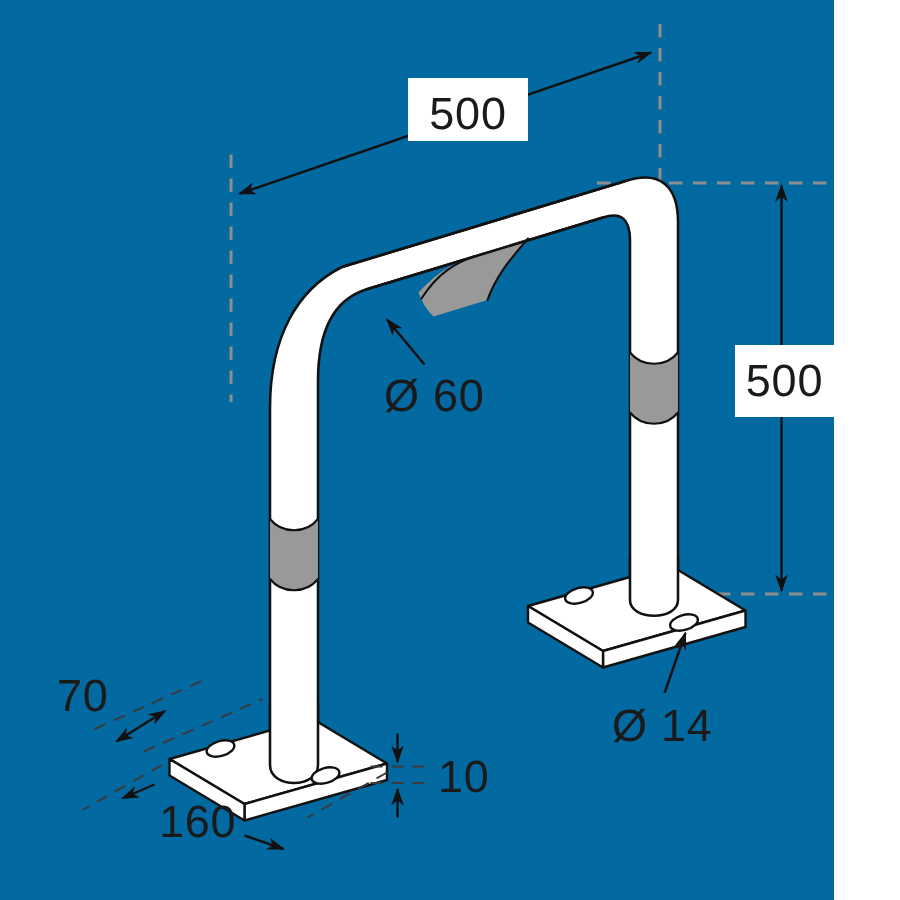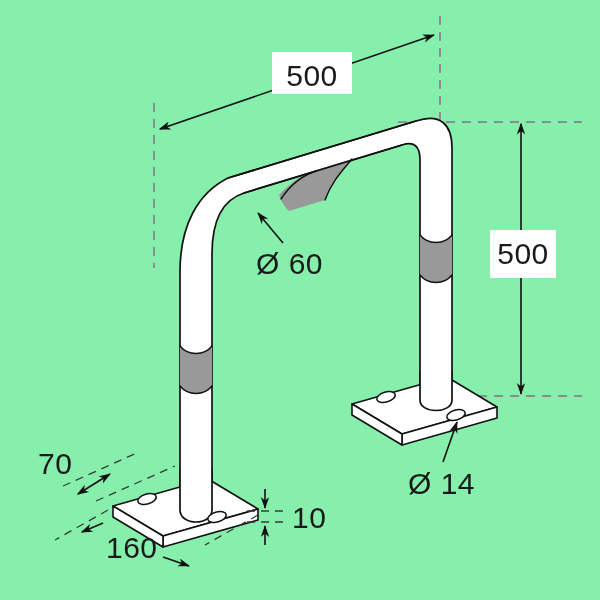--- a/index.html
+++ b/index.html
@@ -5,23 +5,23 @@
   html, body {
     margin: 0;
     padding: 0;
     background: #ffffff;
   }
   body {
     font-family: "Liberation Sans", sans-serif;
   }
   #drawing-root {
     position: relative;
-    width: 600px;
+    width: 556px;
     height: 600px;
-    background: #86efac;
+    background: #0369a1;
     overflow: hidden;
   }
   svg.canvas {
     display: block;
     width: 600px;
     height: 600px;
   }
   .dim-text {
     font-family: "Liberation Sans", sans-serif;
     font-size: 30px;

